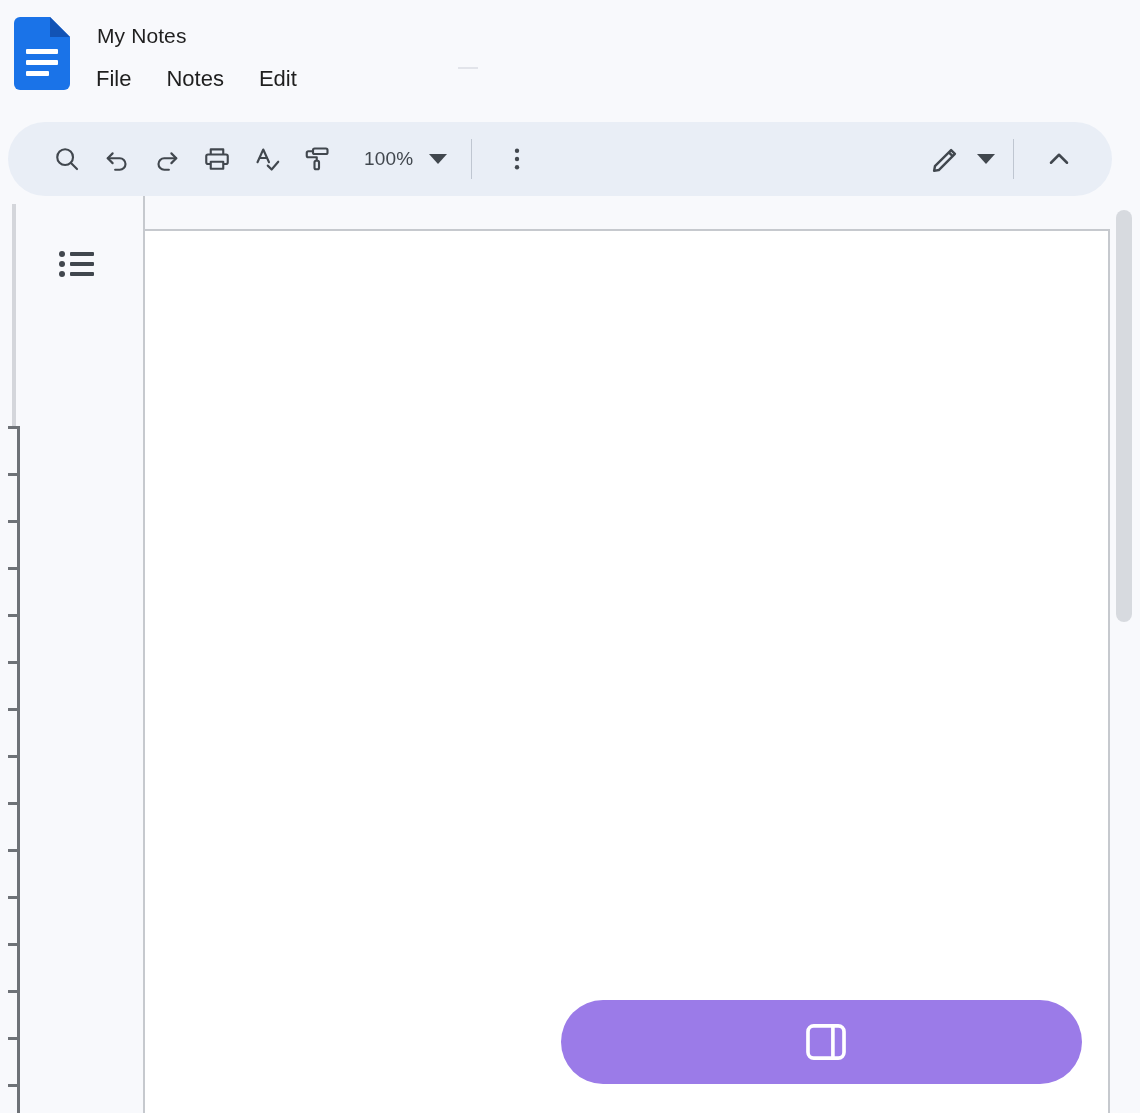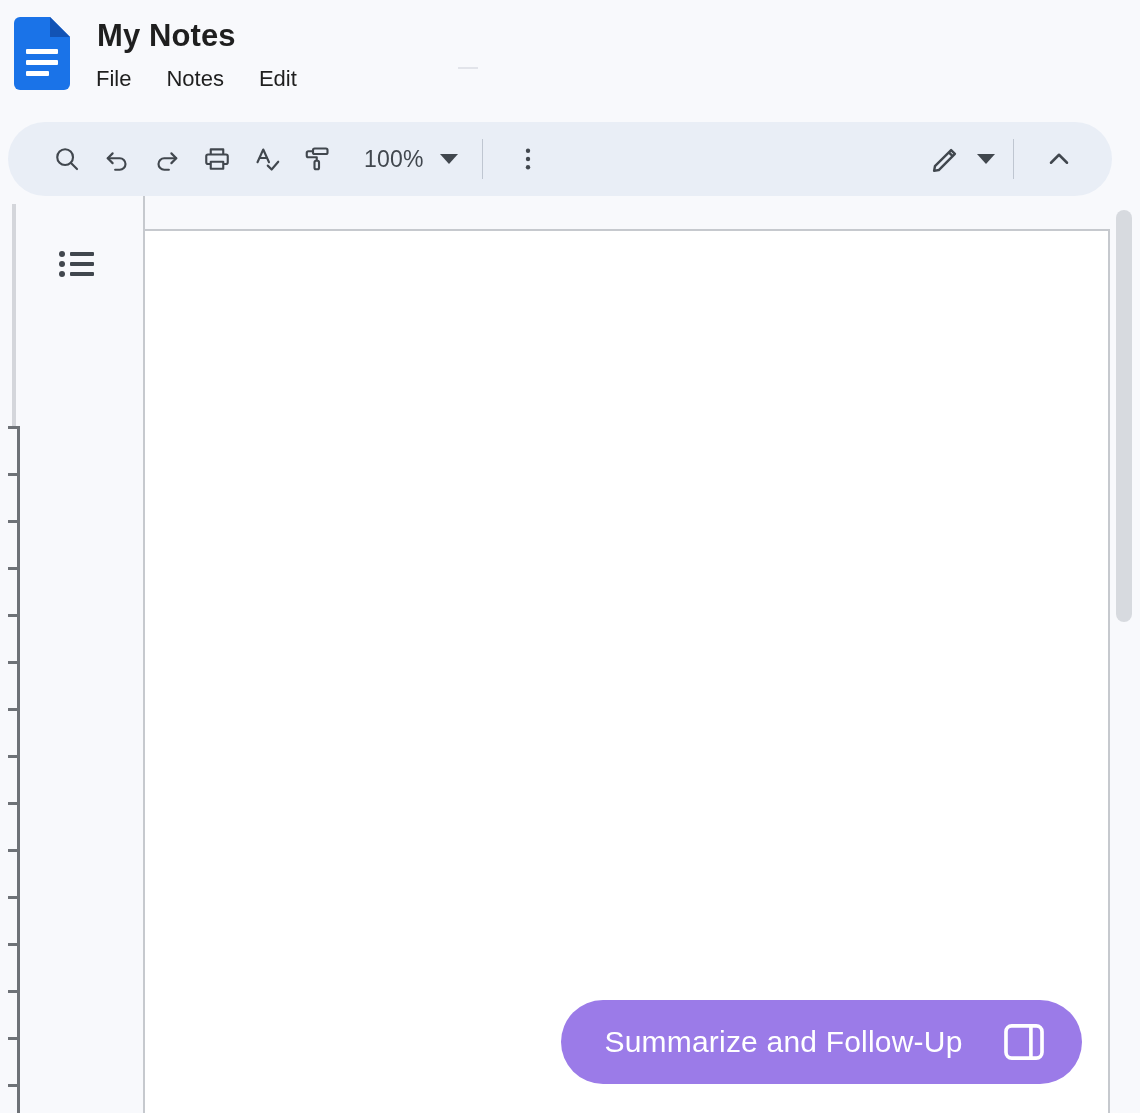--- a/index.html
+++ b/index.html
@@ -24,24 +24,24 @@
     background: #F8F9FC;
   }
   #docs-logo {
     position: absolute;
     left: 14px; top: 17px;
     width: 56px; height: 73px;
   }
   #doc-title {
     position: absolute;
     left: 97px; top: 17px;
-    font-size: 31px;
+    font-size: 21px;
     line-height: 38px;
     color: #1f1f1f;
-    font-weight: 700;
+    font-weight: 400;
     letter-spacing: 0.1px;
     white-space: nowrap;
   }
   #menu-bar {
     position: absolute;
     left: 96px; top: 62px;
     display: flex;
     gap: 35px;
     height: 34px;
   }
@@ -93,21 +93,21 @@
     display: flex;
     align-items: center;
     gap: 16px;
     margin-left: 16px;
     padding: 4px 6px 4px 8px;
     border-radius: 6px;
     cursor: pointer;
     flex: none;
   }
   #zoom-value {
-    font-size: 23px;
+    font-size: 19px;
     color: #41474E;
     letter-spacing: 0.2px;
     white-space: nowrap;
     text-align: center;
   }
   .caret-down {
     width: 0; height: 0;
     border-left: 9px solid transparent;
     border-right: 9px solid transparent;
     border-top: 10px solid #41474E;
@@ -391,18 +391,17 @@
   <div id="doc-page">
     <div id="page-body"></div>
   </div>
 
   <div id="scrollbar-track">
     <div id="scrollbar-thumb"></div>
   </div>
 </div>
 
 <div id="summarize-button">
-  <span id="summarize-label">Summarize and Follow-Up</span>
   <svg width="46" height="46" viewBox="0 0 24 24">
     <rect x="2.6" y="3.6" width="18.8" height="16.8" rx="3" fill="none" stroke="#FFFFFF" stroke-width="1.9"></rect>
     <line x1="15.6" y1="3.6" x2="15.6" y2="20.4" stroke="#FFFFFF" stroke-width="1.9"></line>
   </svg>
 </div>
 
 </body></html>

